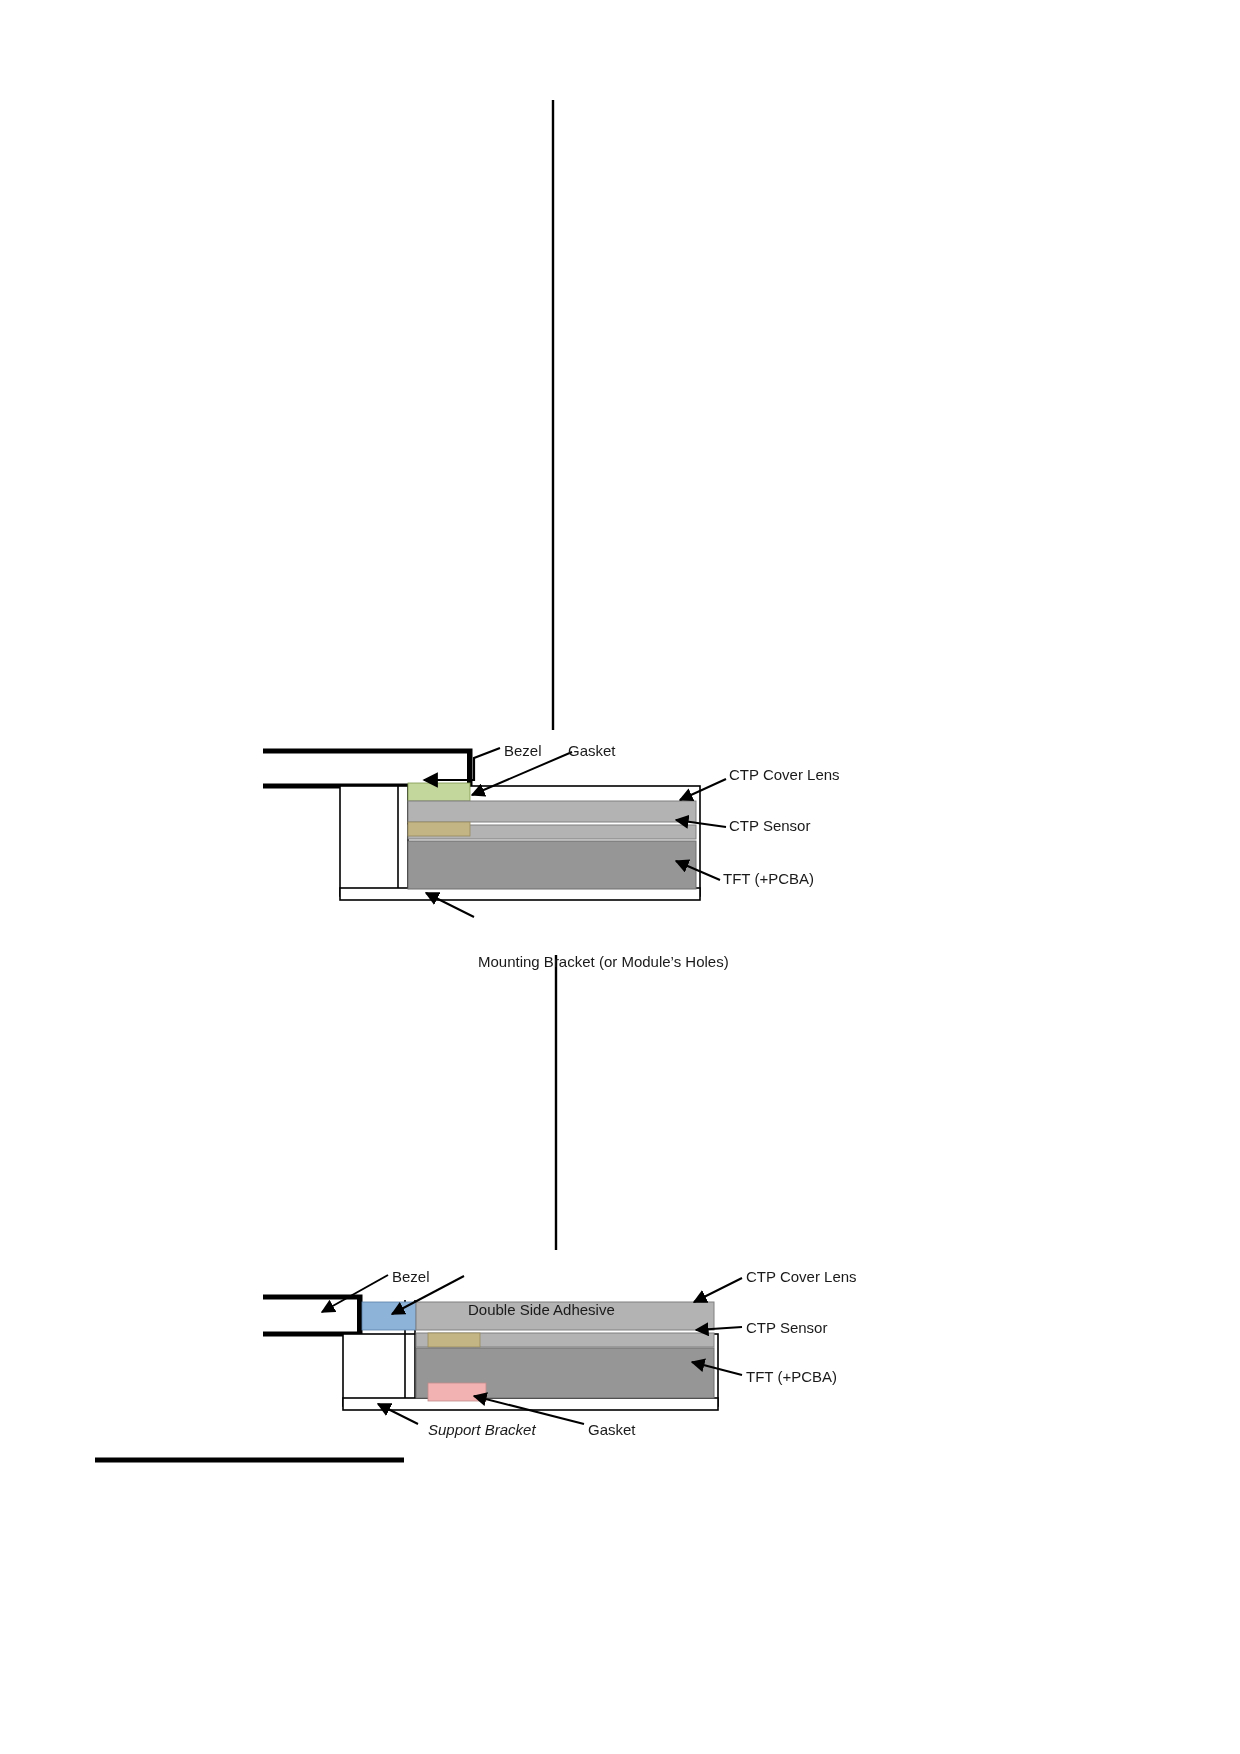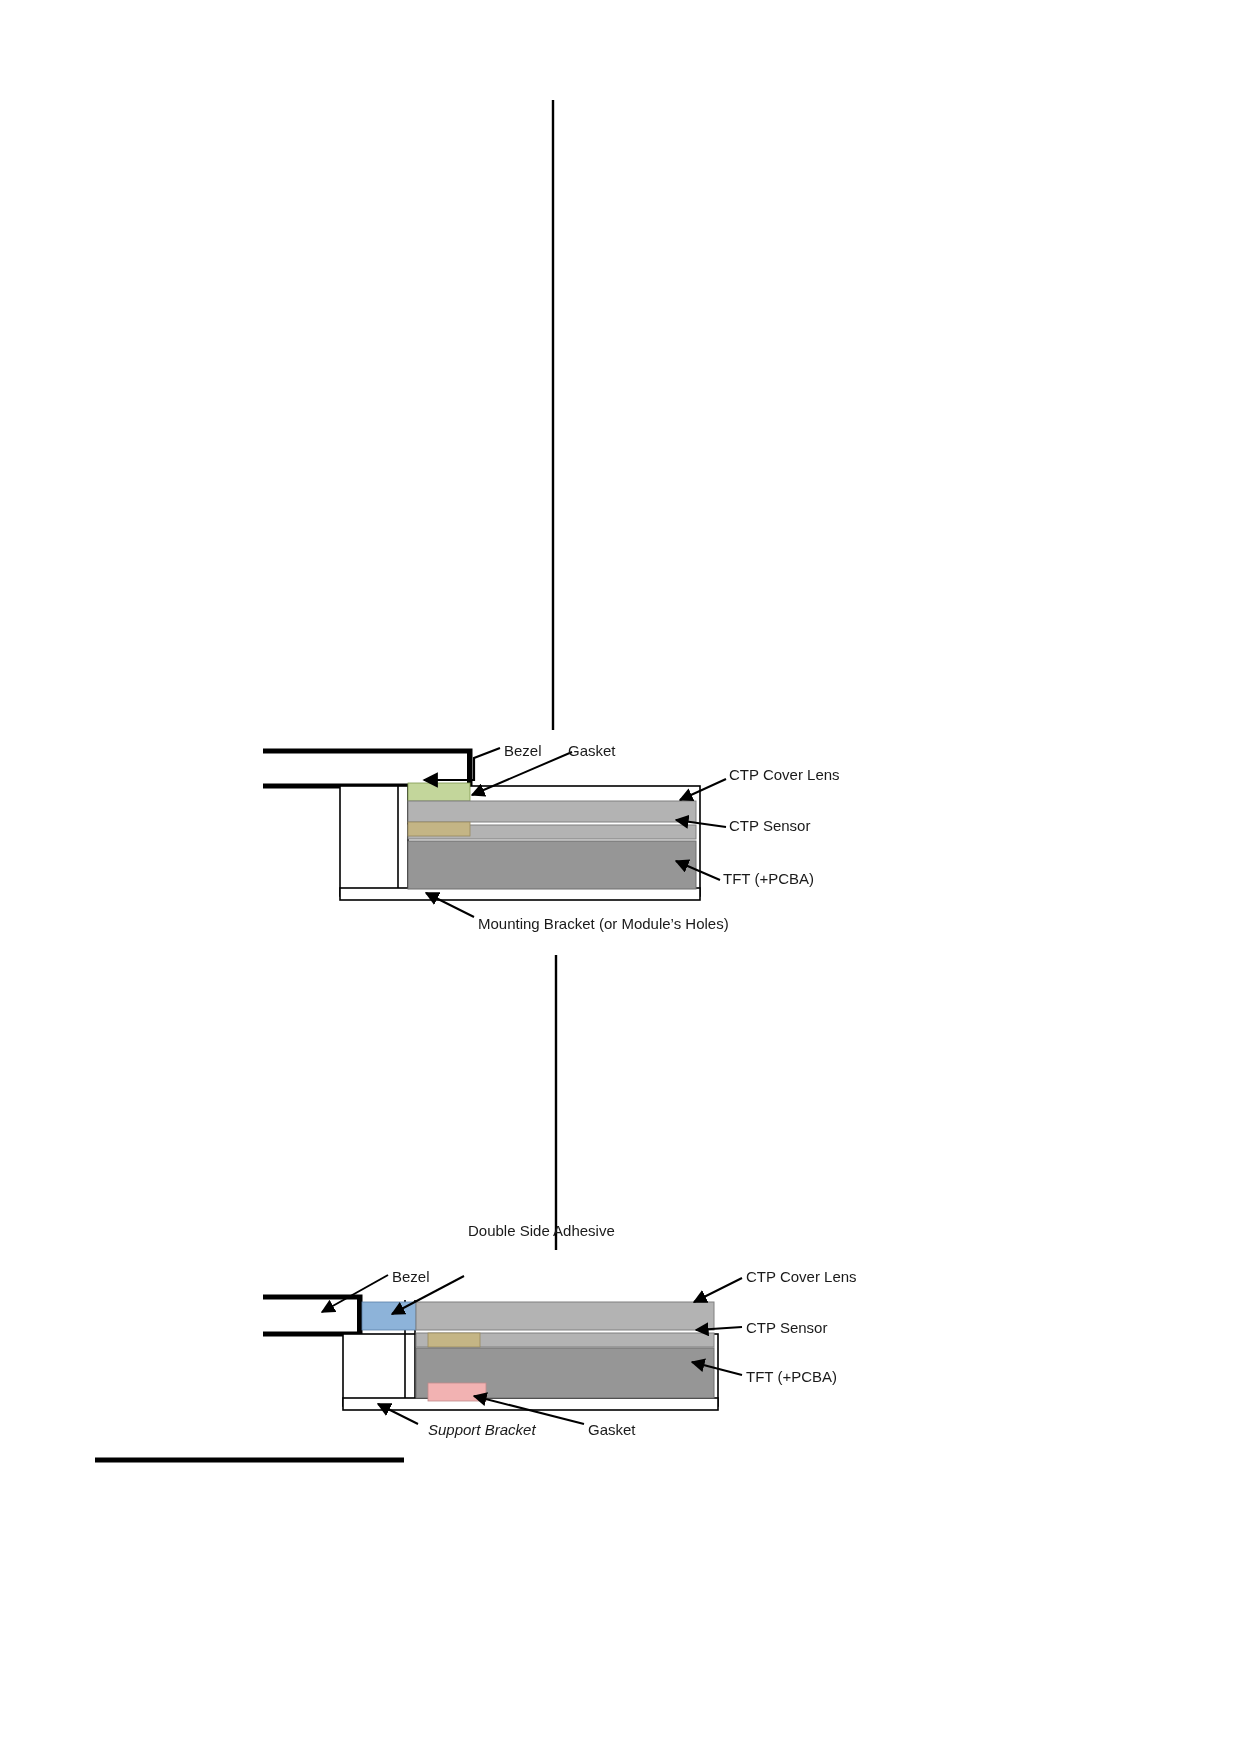--- a/index.html
+++ b/index.html
@@ -119,23 +119,23 @@
 
     <line x1="584" y1="1424" x2="474" y2="1396" stroke="#000000" stroke-width="2" marker-end="url(#arrowBlack)"></line>
 
   </svg>
 
   <div class="lbl" style="left:504px; top:743px;">Bezel</div>
   <div class="lbl" style="left:568px; top:743px;">Gasket</div>
   <div class="lbl" style="left:729px; top:767px;">CTP Cover Lens</div>
   <div class="lbl" style="left:729px; top:818px;">CTP Sensor</div>
   <div class="lbl" style="left:723px; top:871px;">TFT (+PCBA)</div>
-  <div class="lbl" style="left:478px; top:916px;">Mounting Bracket (or Module’s Holes)</div>
+  <div class="lbl" style="left:478px; top:954px;">Mounting Bracket (or Module’s Holes)</div>
 
   <div class="lbl" style="left:392px; top:1269px;">Bezel</div>
-  <div class="lbl" style="left:468px; top:1223px;text-align:right;">Double Side Adhesive</div>
+  <div class="lbl" style="left:468px; top:1302px;text-align:right;">Double Side Adhesive</div>
   <div class="lbl" style="left:746px; top:1269px;">CTP Cover Lens</div>
   <div class="lbl" style="left:746px; top:1320px;">CTP Sensor</div>
   <div class="lbl" style="left:746px; top:1369px;">TFT (+PCBA)</div>
   <div class="lbl" style="left:428px; top:1422px;font-style:italic;">Support Bracket</div>
   <div class="lbl" style="left:588px; top:1422px;">Gasket</div>
 
 </div>
 
 </body></html>

